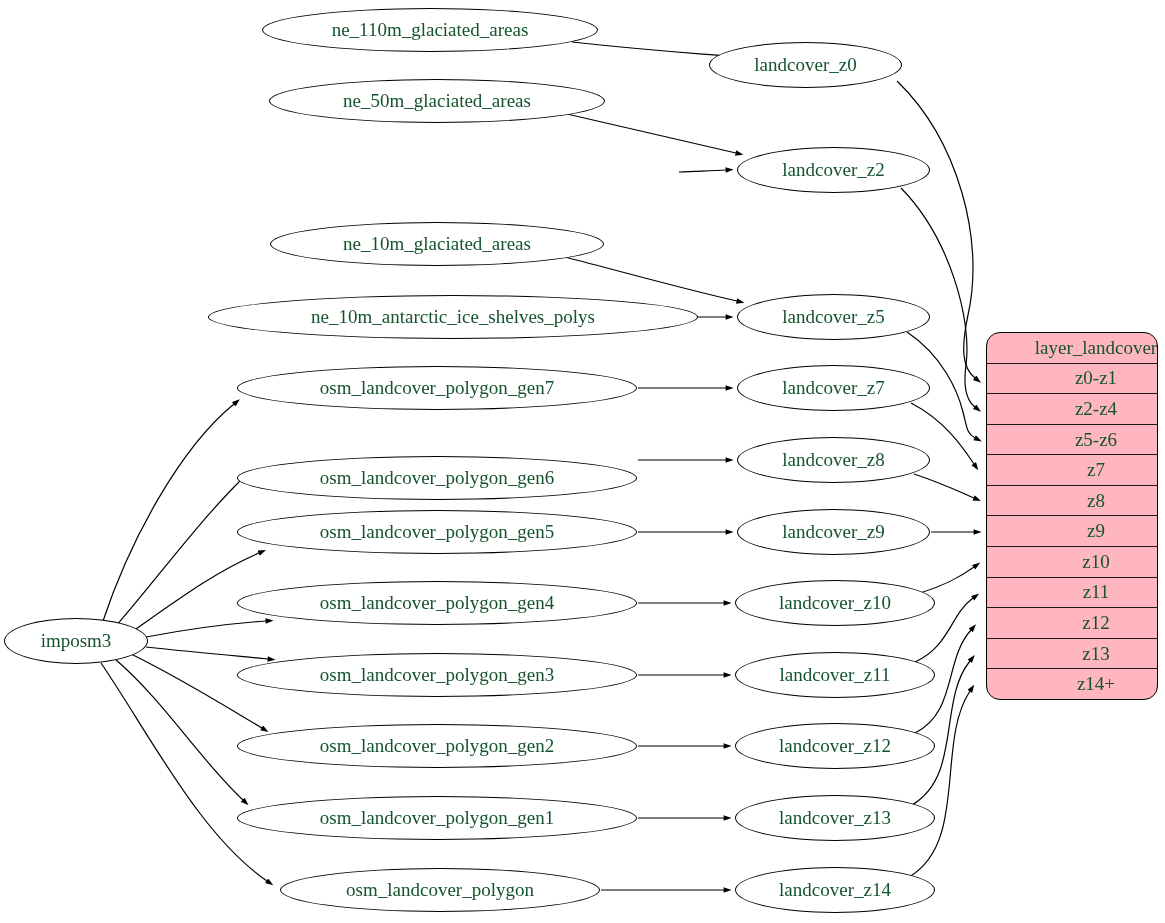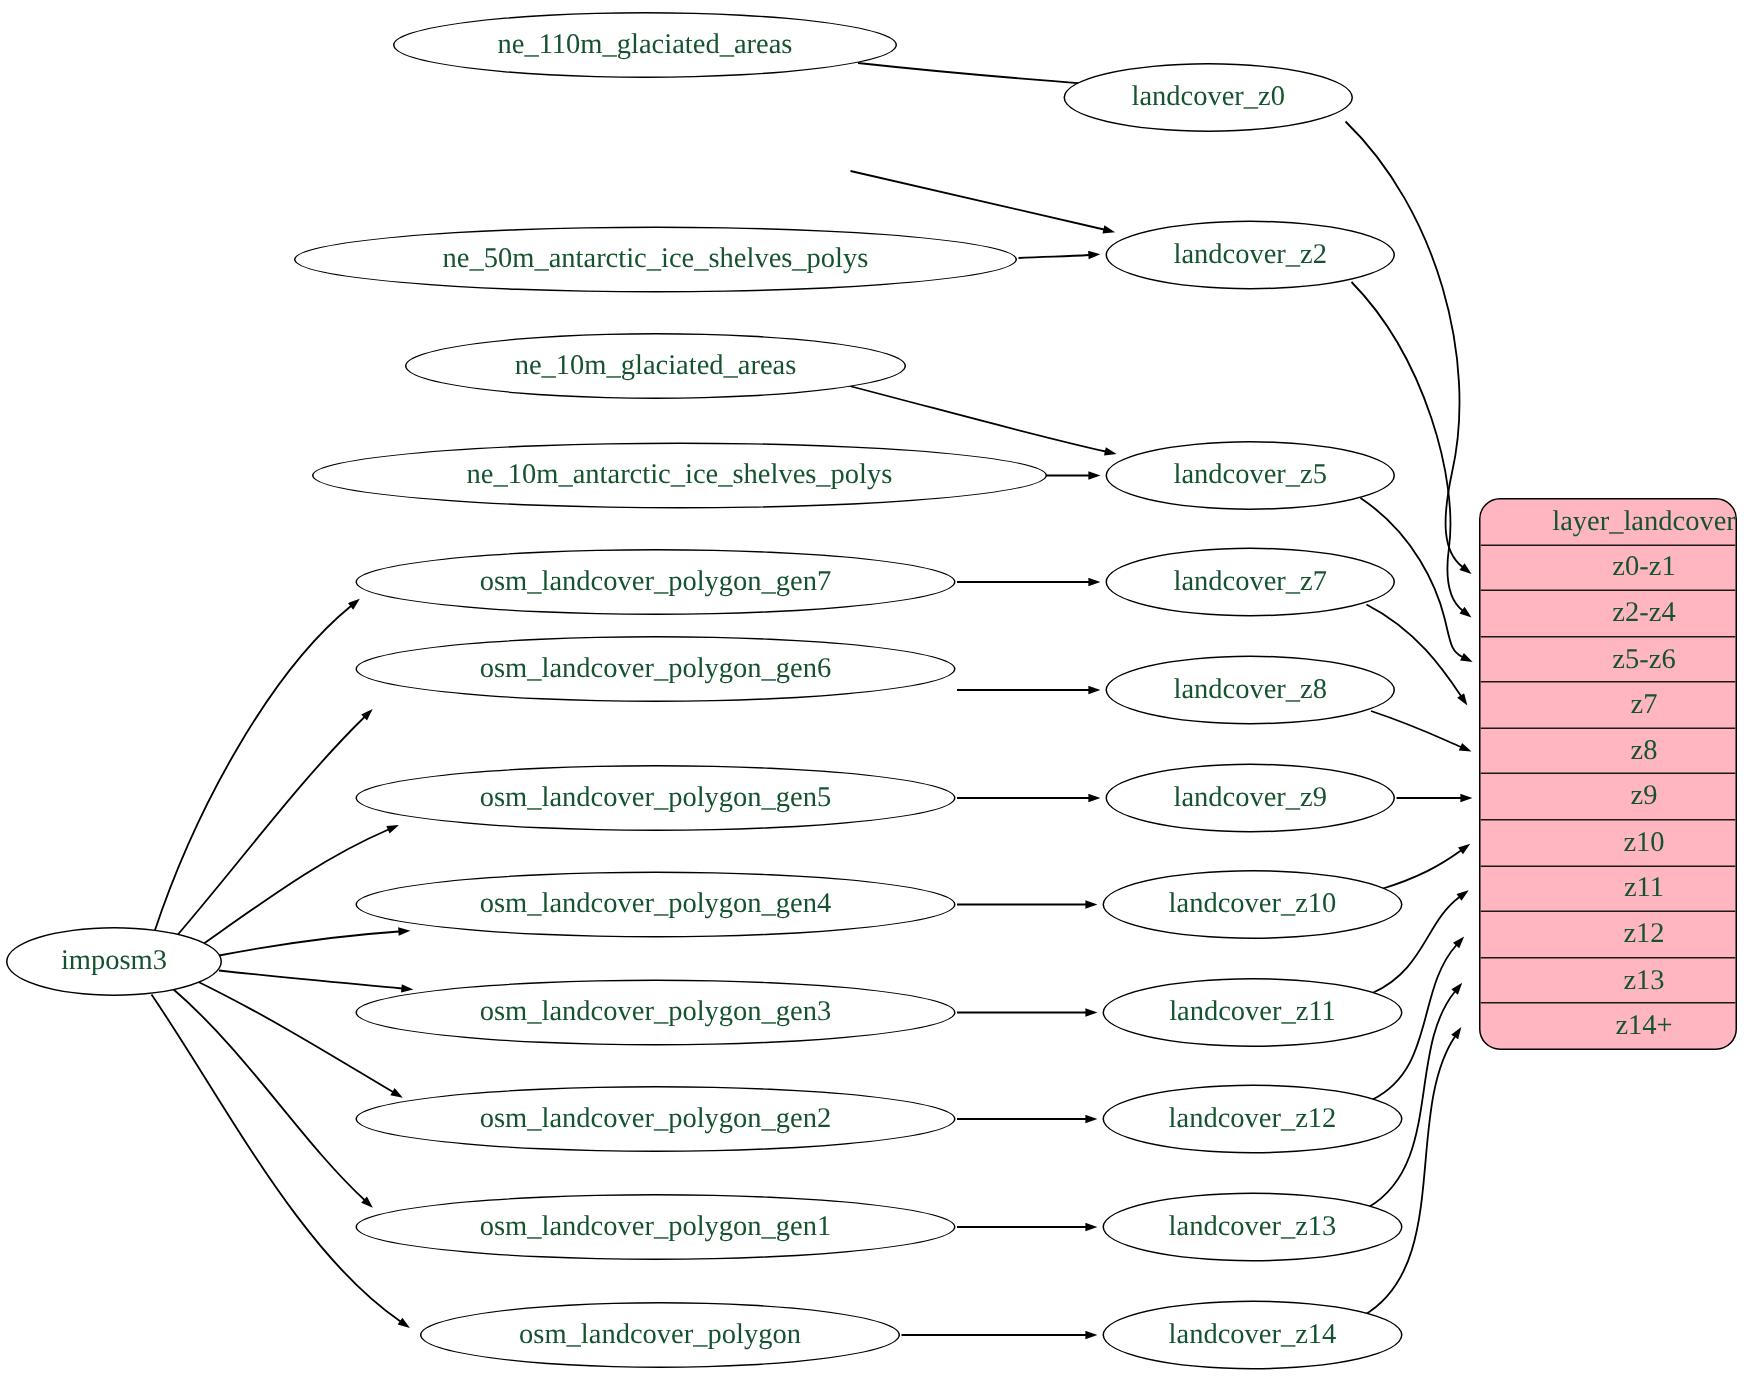--- a/index.html
+++ b/index.html
@@ -90,38 +90,38 @@
       <path marker-end="url(#arrow)" d="M 915,662 C 950,646 950,615 973,598"></path>
       <path marker-end="url(#arrow)" d="M 915,733 C 957,712 944,660 971,630"></path>
       <path marker-end="url(#arrow)" d="M 912,805 C 962,776 938,700 970,661"></path>
       <path marker-end="url(#arrow)" d="M 909,877 C 968,843 936,742 970,691"></path>
     </g>
   </svg>
 
   <div class="node" style="left:262px;top:8px;width:336px;height:44px">
     <span>ne_110m_glaciated_areas</span>
   </div>
-  <div class="node" style="left:196px;top:151px;width:482px;height:44px">
-    <span>ne_50m_antarctic_ice_shelves_polys</span>
+  <div class="node" style="left:269px;top:79px;width:336px;height:44px">
+    <span>ne_50m_glaciated_areas</span>
   </div>
   <div class="node" style="left:270px;top:222px;width:334px;height:44px">
     <span>ne_10m_glaciated_areas</span>
   </div>
   <div class="node" style="left:208px;top:295px;width:490px;height:44px">
     <span>ne_10m_antarctic_ice_shelves_polys</span>
   </div>
 
   <div class="node" style="left:4px;top:618px;width:144px;height:46px">
     <span>imposm3</span>
   </div>
 
   <div class="node" style="left:237px;top:366px;width:400px;height:44px">
     <span>osm_landcover_polygon_gen7</span>
   </div>
-  <div class="node" style="left:237px;top:424px;width:400px;height:44px">
+  <div class="node" style="left:237px;top:456px;width:400px;height:44px">
     <span>osm_landcover_polygon_gen6</span>
   </div>
   <div class="node" style="left:237px;top:510px;width:400px;height:44px">
     <span>osm_landcover_polygon_gen5</span>
   </div>
   <div class="node" style="left:237px;top:581px;width:400px;height:44px">
     <span>osm_landcover_polygon_gen4</span>
   </div>
   <div class="node" style="left:237px;top:653px;width:400px;height:44px">
     <span>osm_landcover_polygon_gen3</span>

